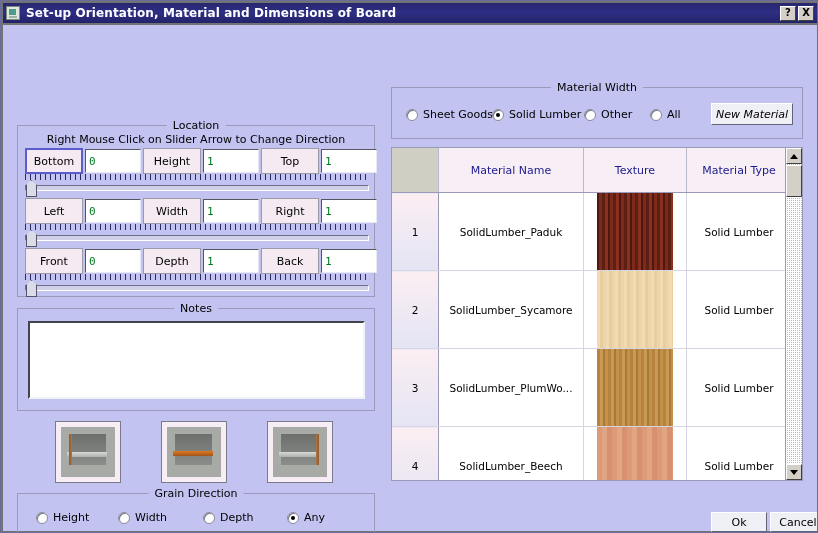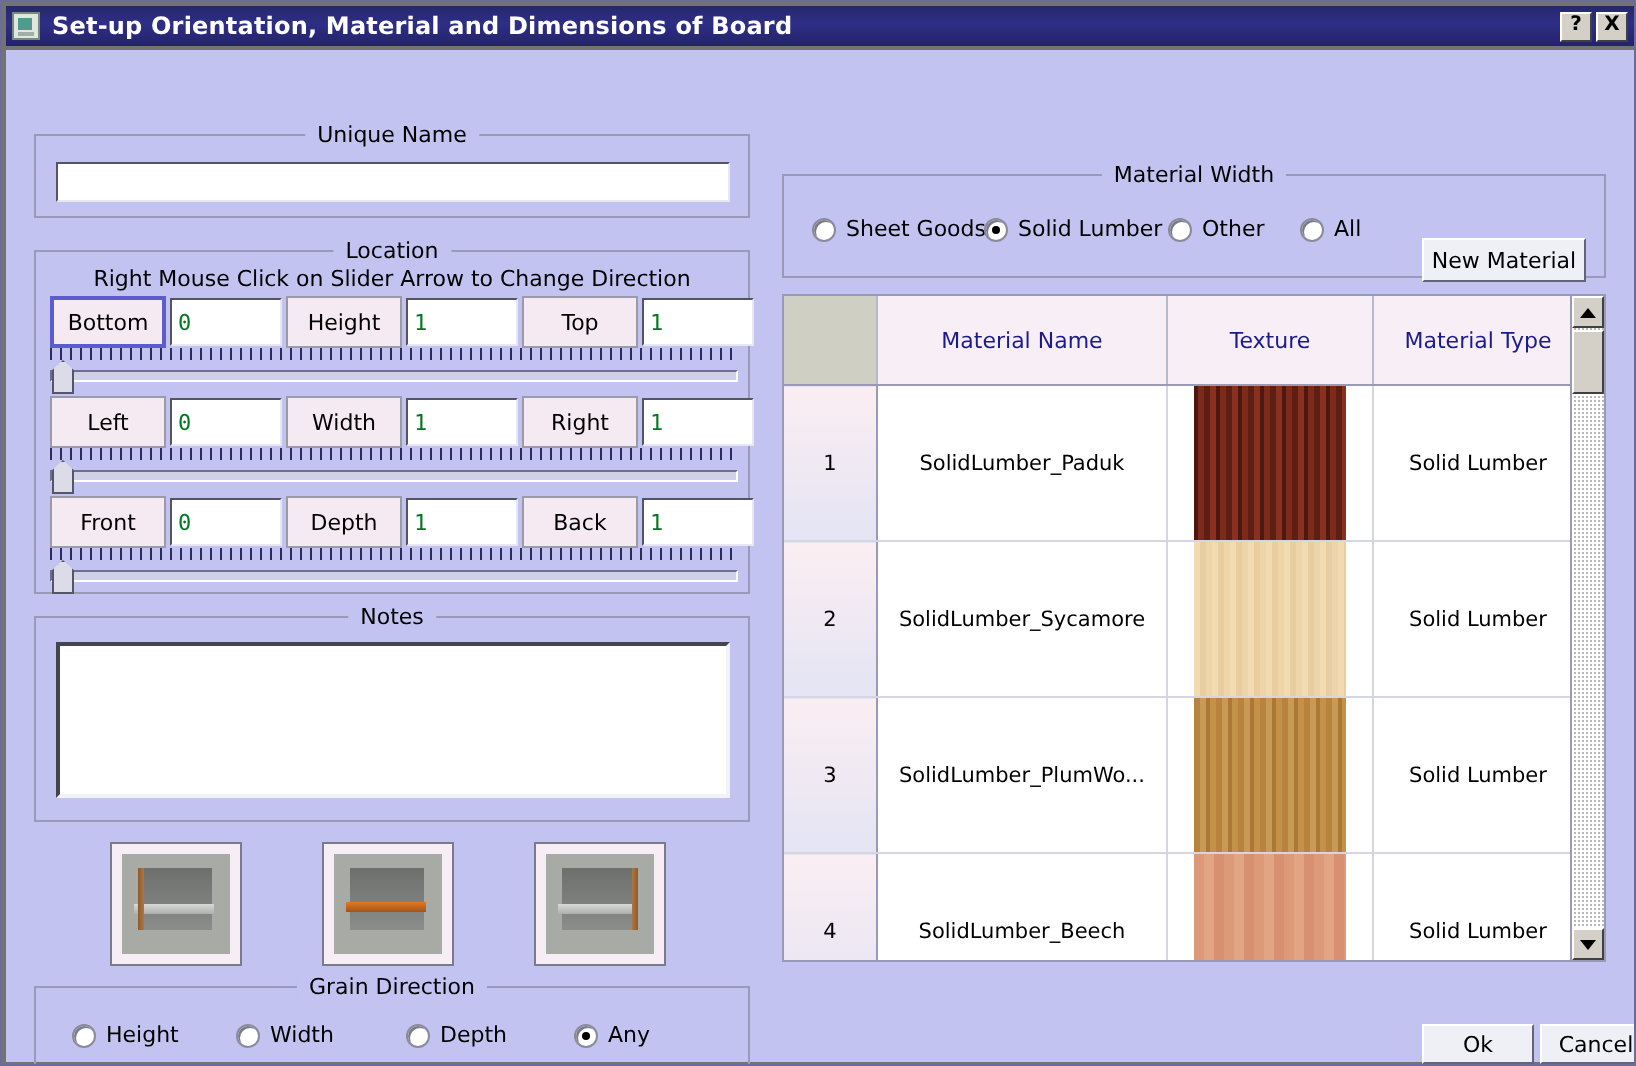--- a/index.html
+++ b/index.html
@@ -237,22 +237,22 @@
     border-top: 1px solid #ffffff;
     border-left: 1px solid #ffffff;
     border-right: 1px solid #63637a;
     border-bottom: 1px solid #63637a;
     box-sizing: border-box;
     font-size: 11px; color: #000;
     display: flex; align-items: center; justify-content: center;
     text-align: center;
   }
   #btn-new-material {
-    position: absolute; right: 9px; top: 31px;
-    width: 82px; height: 22px;
+    position: absolute; right: 9px; top: 15px;
+    width: 82px; height: 22px; font-style: italic;
   }
   
   #table-wrap {
     position: absolute; left: 388px; top: 122px;
     width: 412px; height: 334px;
     border: 1px solid #9a9ab8;
     box-sizing: border-box;
     background: #ffffff;
     display: flex;
     overflow: hidden;
@@ -363,24 +363,20 @@
     <div class="title-icon"></div>
     <div class="title-text">Set-up Orientation, Material and Dimensions of Board</div>
     <div class="title-btns">
       <div class="title-btn">?</div>
       <div class="title-btn">X</div>
     </div>
   </div>
 
   <div class="client">
 
-    <div class="group" id="grp-unique">
-      <span class="group-title">Unique Name</span>
-      <div class="textfield" id="unique-input"></div>
-    </div>
 
     <div class="group" id="grp-location">
       <span class="group-title">Location</span>
       <div class="loc-hint">Right Mouse Click on Slider Arrow to Change Direction</div>
 
       <div class="loc-row" style="top:22px">
         <div class="loc-btn focused" style="left:0px">Bottom</div>
         <div class="textfield loc-val" style="left:60px">0</div>
         <div class="loc-btn" style="left:118px">Height</div>
         <div class="textfield loc-val" style="left:178px">1</div>

